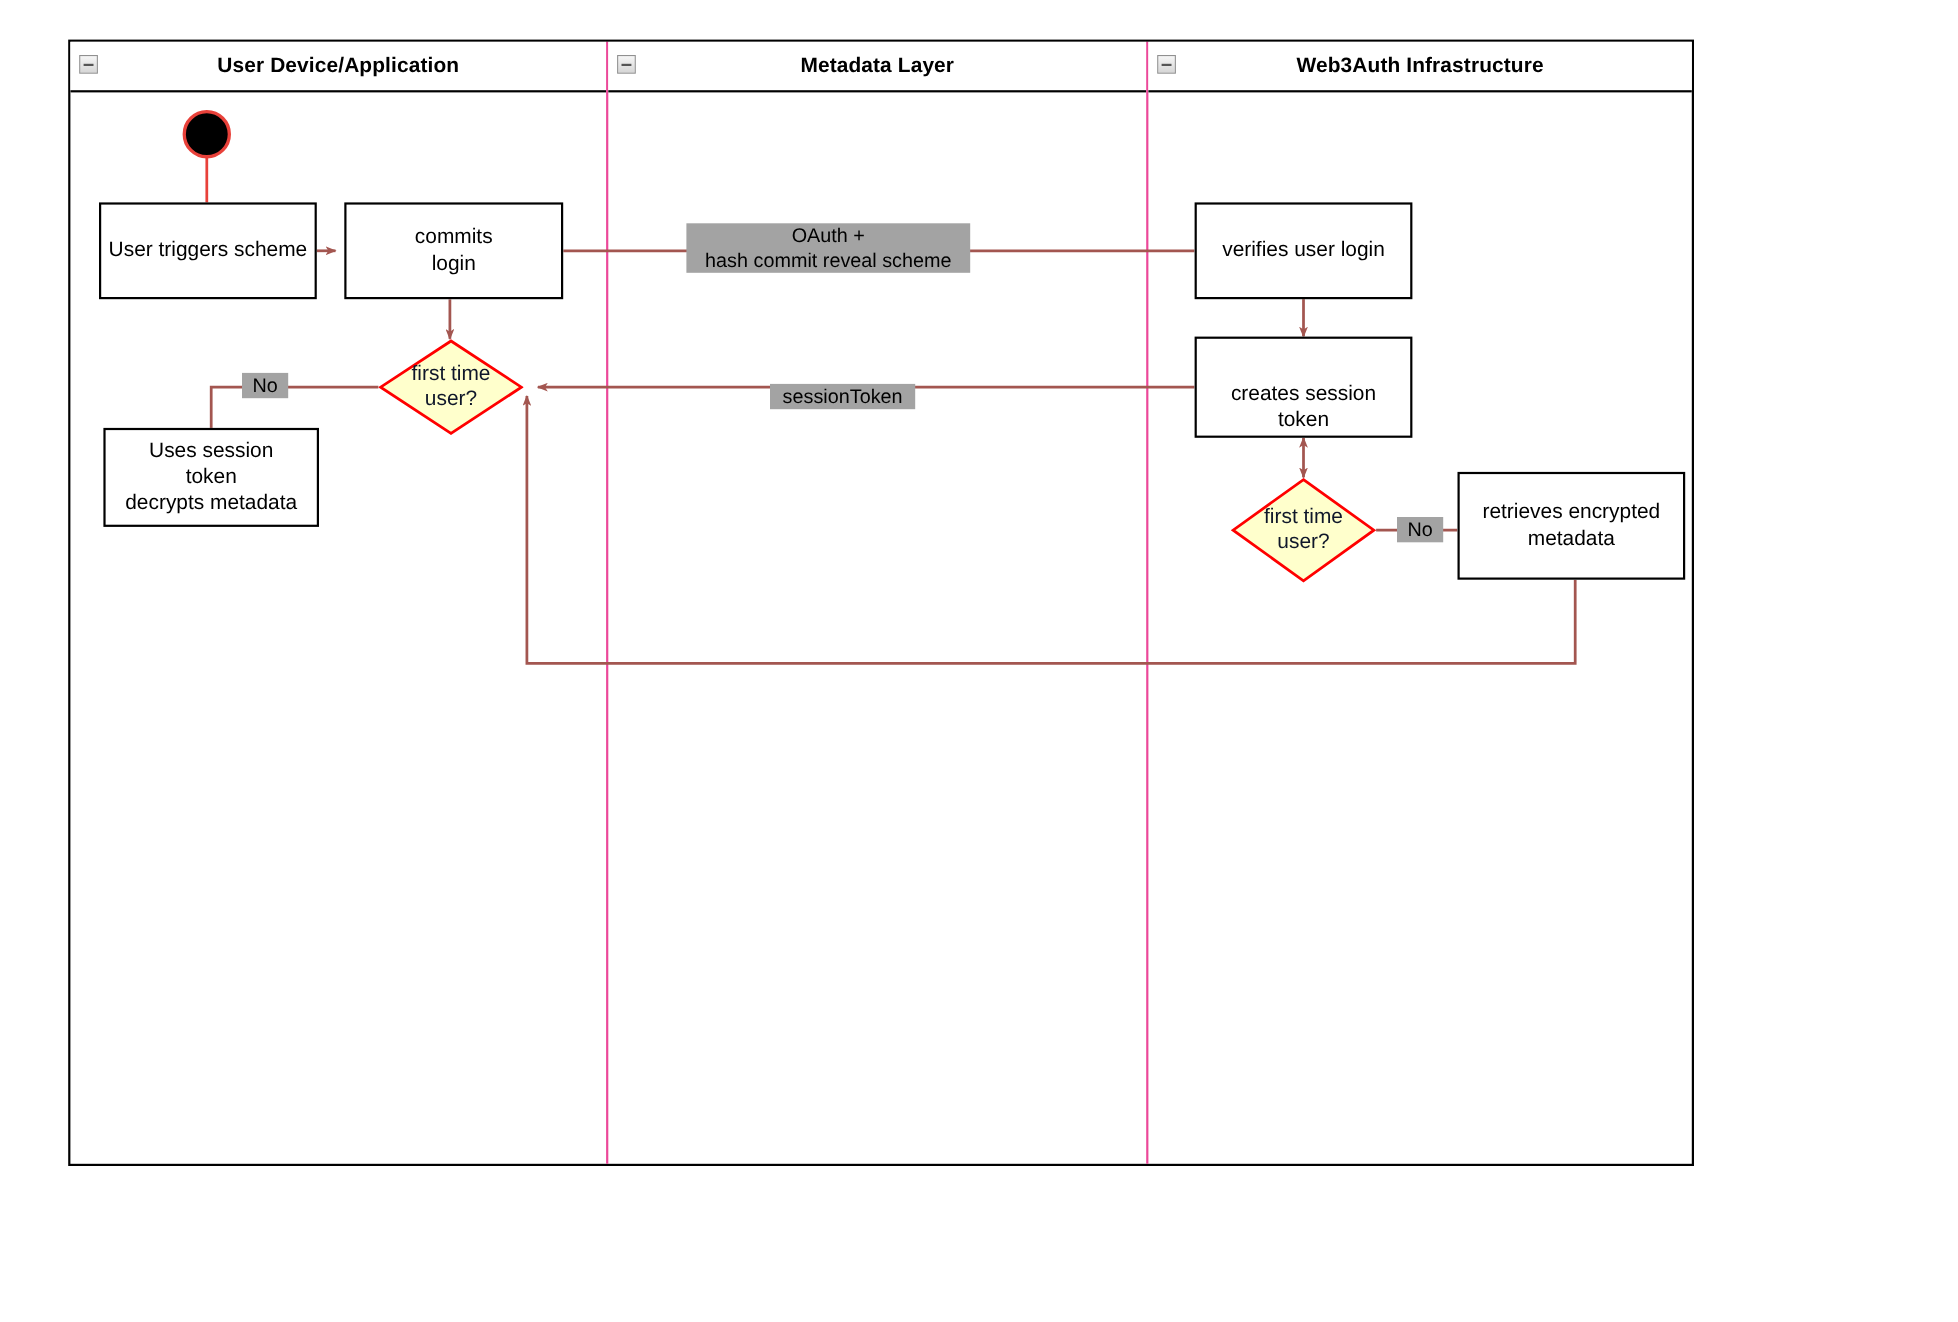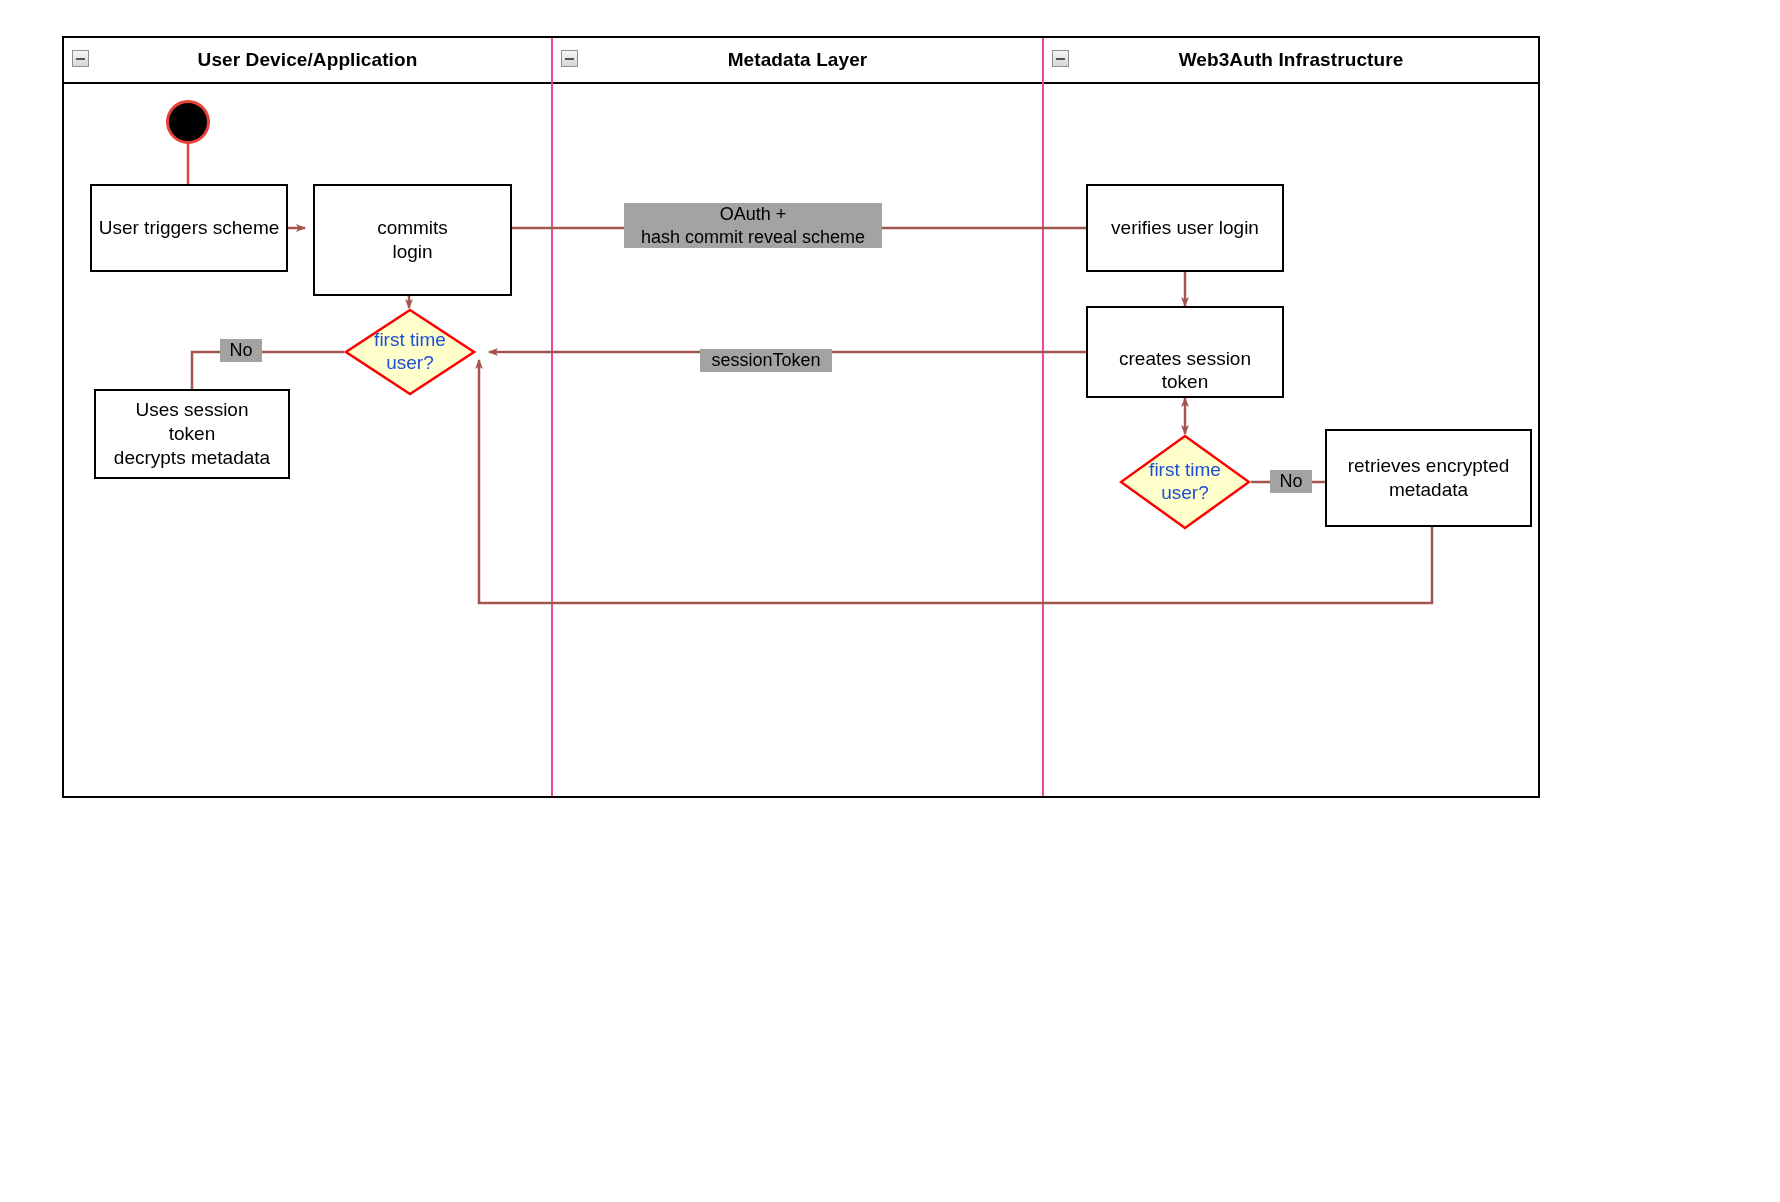--- a/index.html
+++ b/index.html
@@ -18,21 +18,21 @@
     background: #ffffff;
     overflow: hidden;
   }
 
   
   .pool {
     position: absolute;
     left: 62px;
     top: 36px;
     width: 1478px;
-    height: 762px;
+    height: 1024px;
     border: 2px solid #000000;
     box-sizing: border-box;
     background: #ffffff;
     padding-left: 28px;
   }
   .lane {
     position: absolute;
     top: 0;
     height: 100%;
     box-sizing: border-box;
@@ -118,21 +118,21 @@
     position: absolute;
     left: 0;
     top: 0;
     width: 100%;
     height: 100%;
     display: flex;
     align-items: center;
     justify-content: center;
     text-align: center;
     font-size: 19px;
-    color: #1d4ed8;
+    color: #0f172a;
     line-height: 1.2;
     pointer-events: none;
   }
 
   
   .edge-layer {
     position: absolute;
     left: 0;
     top: 0;
     width: 1780px;
@@ -227,21 +227,21 @@
   <div class="edge-label" style="left:1270px; top:470px; width:36px;">
     <span>No</span>
   </div>
 
   <div class="node start-node" style="left:166px; top:100px; width:44px; height:44px;"></div>
 
   <div class="node activity" style="left:90px; top:184px; width:198px; height:88px;">
     <span>User triggers scheme</span>
   </div>
 
-  <div class="node activity" style="left:313px; top:184px; width:199px; height:112px;">
+  <div class="node activity" style="left:313px; top:184px; width:199px; height:88px;">
     <span>
       <span>commits</span><br>
       <span>login</span>
     </span>
   </div>
 
   <div class="decision-wrap" style="left:344px; top:308px; width:132px; height:88px;">
     <svg class="decision-shape" viewBox="0 0 132 88" xmlns="http://www.w3.org/2000/svg">
       <polygon points="66,2 130,44 66,86 2,44" fill="#ffffcc" stroke="#ff0000" stroke-width="2.5"></polygon>
     </svg>

